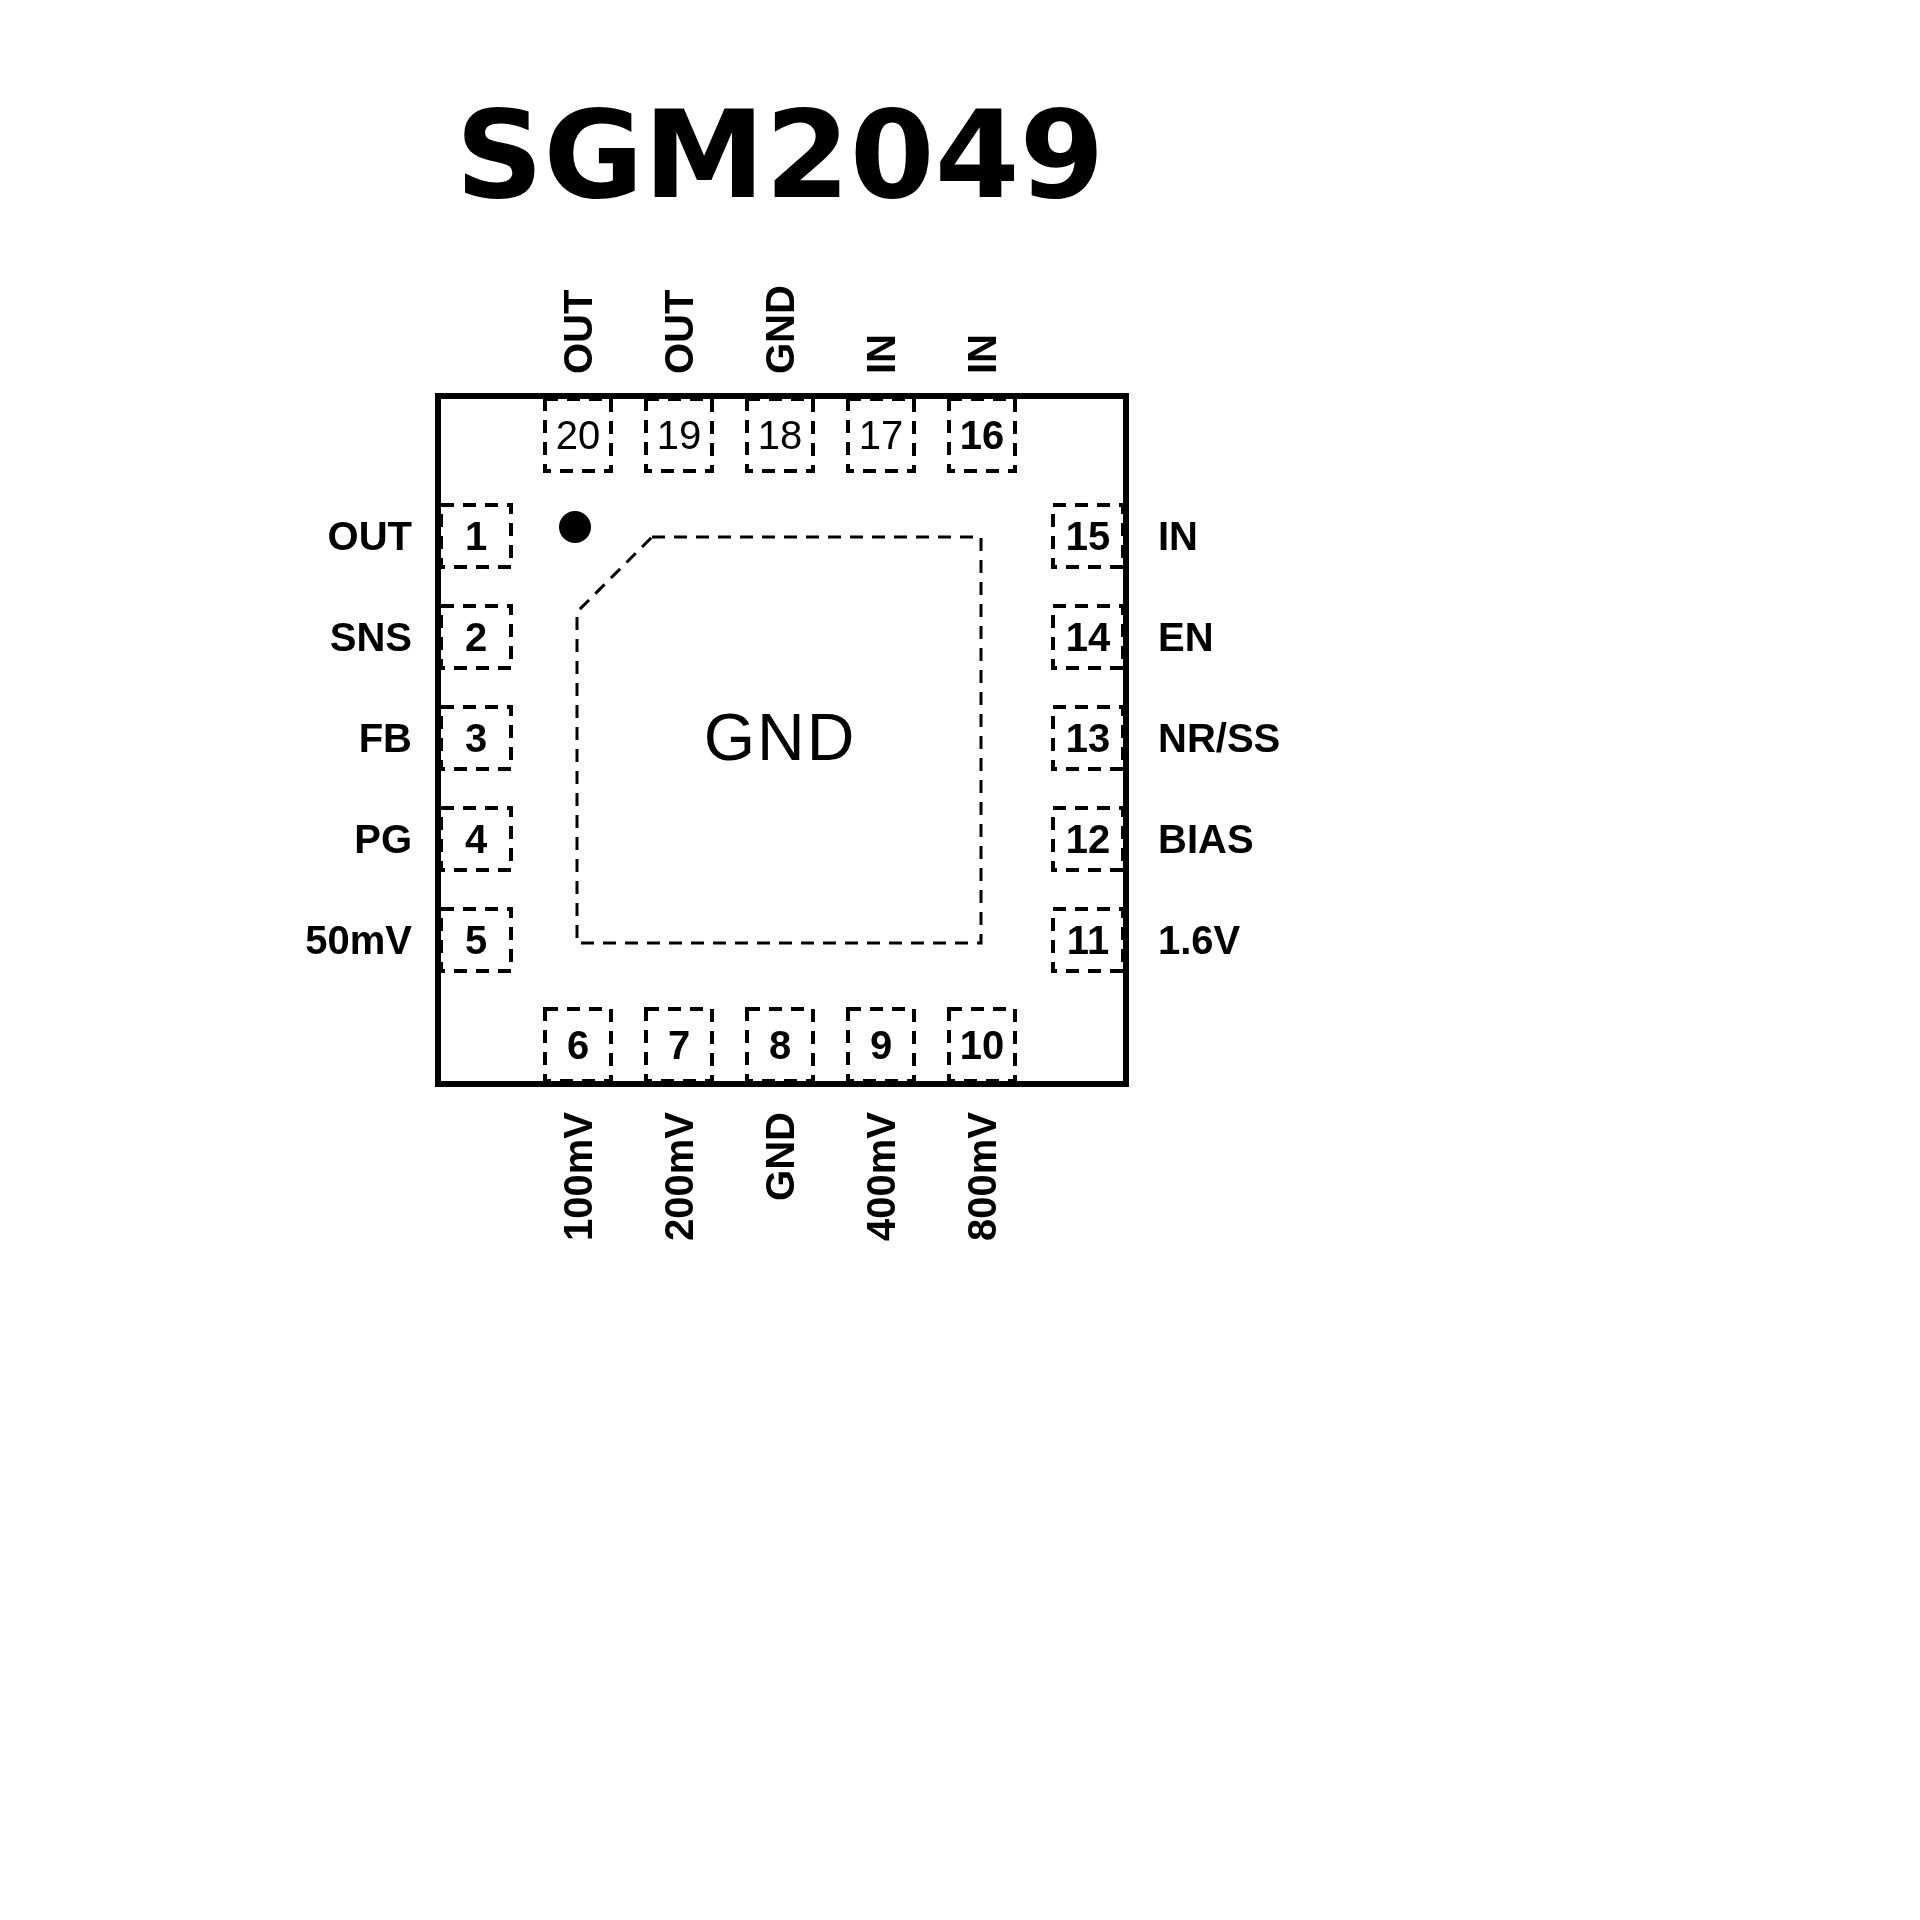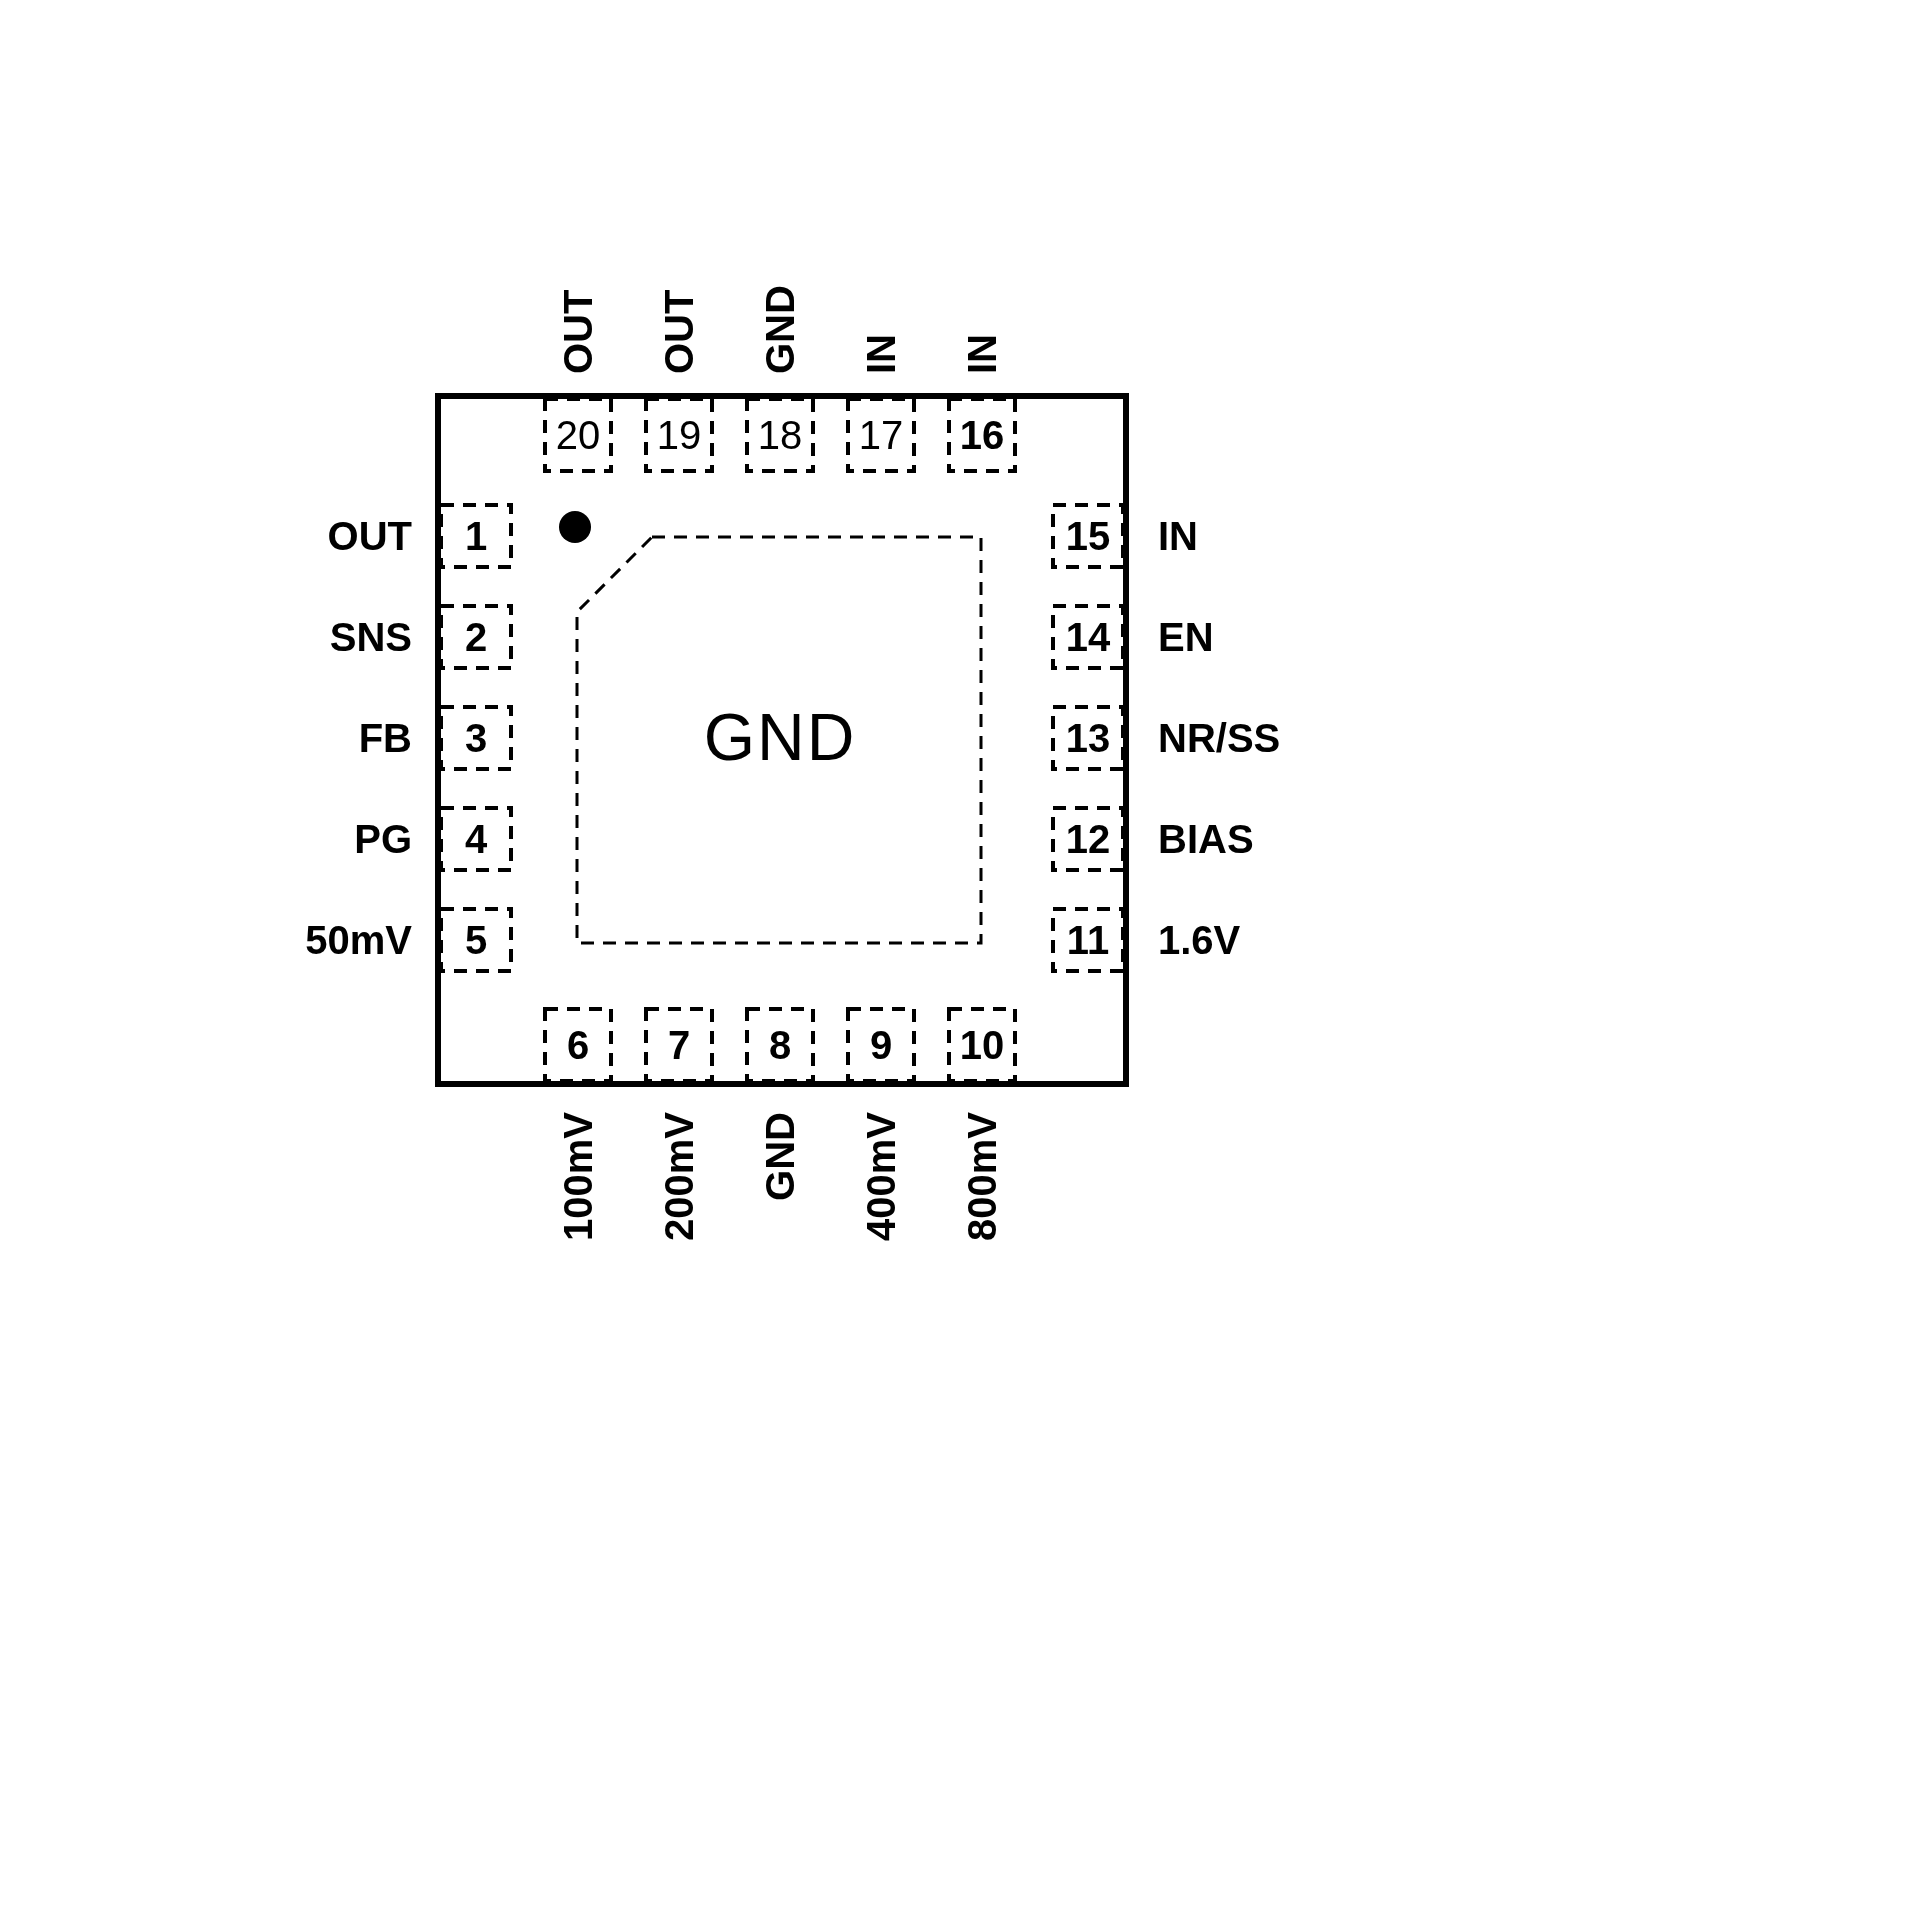--- a/index.html
+++ b/index.html
@@ -36,20 +36,21 @@
     font-size: 66px;
     font-weight: 400;
     letter-spacing: 2px;
   }
 </style>
 </head>
 <body>
 
 <div class="canvas">
 
+  <h1 class="title">SGM2049</h1>
 
   <svg width="1920" height="1920" viewBox="0 0 1920 1920" style="position:absolute;left:0;top:0;">
 
     <rect x="438" y="396" width="688" height="688" fill="#ffffff" stroke="#000000" stroke-width="6"></rect>
 
     <path d="M 652 537 L 981 537 L 981 943 L 577 943 L 577 612 Z" fill="none" stroke="#000000" stroke-width="3" stroke-dasharray="13 9"></path>
 
     <circle cx="575" cy="527" r="16" fill="#000000"></circle>
 
     <text class="pad-label" x="780" y="760" text-anchor="middle">GND</text>

